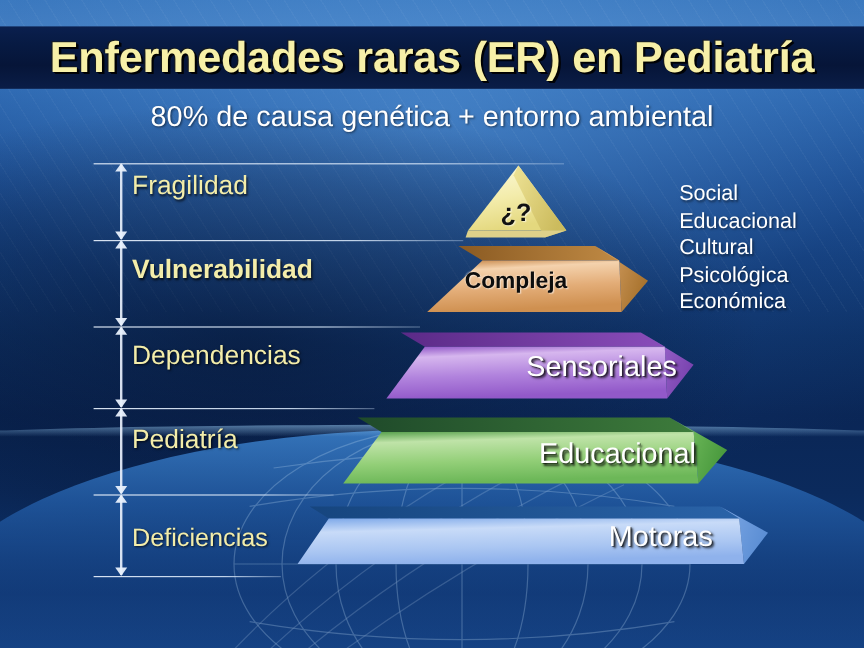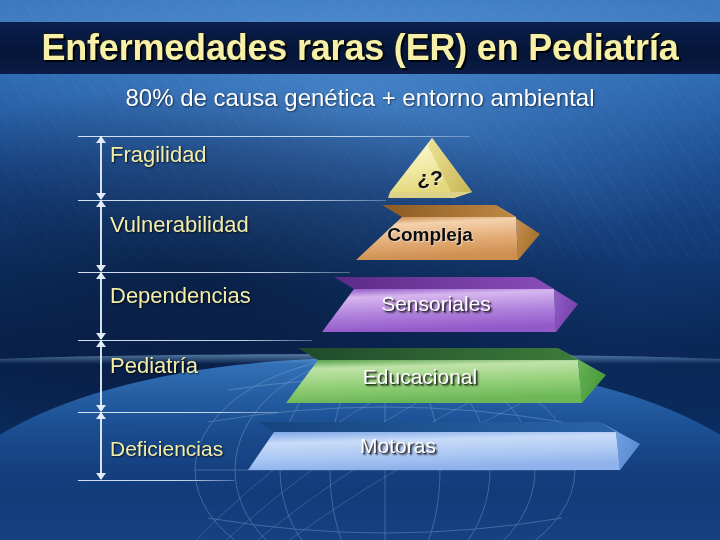--- a/index.html
+++ b/index.html
@@ -131,22 +131,23 @@
 
   
   .pyramid { position:absolute; left:0; top:0; width:720px; height:540px; }
   .layer { position:absolute; }
   .layer svg { display:block; overflow:visible; }
   .layer-text {
     position:absolute; width:100%; text-align:center;
     white-space:nowrap; pointer-events:none;
   }
   .txt-white {
-    color:#ffffff; font-size:21px;
+    color:#ffffff; font-size:24px;
     text-shadow:2px 2px 2px rgba(0,0,0,0.75), 1px 1px 0 rgba(0,0,0,0.5);
+    text-align:right;
   }
   .txt-black {
     color:#0d0d0d; font-size:19px; font-weight:bold;
     text-shadow:1px 1px 1px rgba(255,255,255,0.55), -1px -1px 1px rgba(255,255,255,0.3);
   }
   .txt-q {
     color:#111111; font-size:21px; font-weight:bold;
     text-shadow:1px 1px 1px rgba(255,255,255,0.6);
   }
 </style>
@@ -200,21 +201,21 @@
     <div class="rule" style="left:78px; top:412px; width:200px;"></div>
     <div class="rule" style="left:78px; top:480px; width:156px;"></div>
 
     <div class="arrow" style="top:137px; height:62px;"></div>
     <div class="arrow" style="top:201px; height:70px;"></div>
     <div class="arrow" style="top:273px; height:66px;"></div>
     <div class="arrow" style="top:341px; height:70px;"></div>
     <div class="arrow" style="top:413px; height:66px;"></div>
 
     <div class="scale-label lbl-big" style="top:142px;">Fragilidad</div>
-    <div class="scale-label lbl-big" style="top:212px;">Vulnerabilidad</div>
+    <div class="scale-label lbl-big" style="top:212px;font-weight:bold;">Vulnerabilidad</div>
     <div class="scale-label lbl-big" style="top:283px;">Dependencias</div>
     <div class="scale-label lbl-big" style="top:353px;">Pediatría</div>
     <div class="scale-label lbl-sm" style="top:437px;">Deficiencias</div>
   </div>
 
   <div class="pyramid">
 
     <div class="layer" style="left:248px; top:418px; width:392px; height:60px;">
       <svg width="392" height="60" viewBox="0 0 392 60">
         <defs>
@@ -330,14 +331,21 @@
         </defs>
         <polygon points="44,2 84,56 2,56" fill="url(#gApexFace)"></polygon>
         <polygon points="44,2 84,56 66,62 40,10" fill="url(#gApexSide)" opacity="0.9"></polygon>
         <polygon points="2,56 84,56 66,62 0,62" fill="#ded18a"></polygon>
       </svg>
       <div class="layer-text txt-q" style="top:30px; left:-12px;">¿?</div>
     </div>
 
   </div>
 
+  <div class="right-list">
+    <div>Social</div>
+    <div>Educacional</div>
+    <div>Cultural</div>
+    <div>Psicológica</div>
+    <div>Económica</div>
+  </div>
 
 </div>
 
 </body></html>

